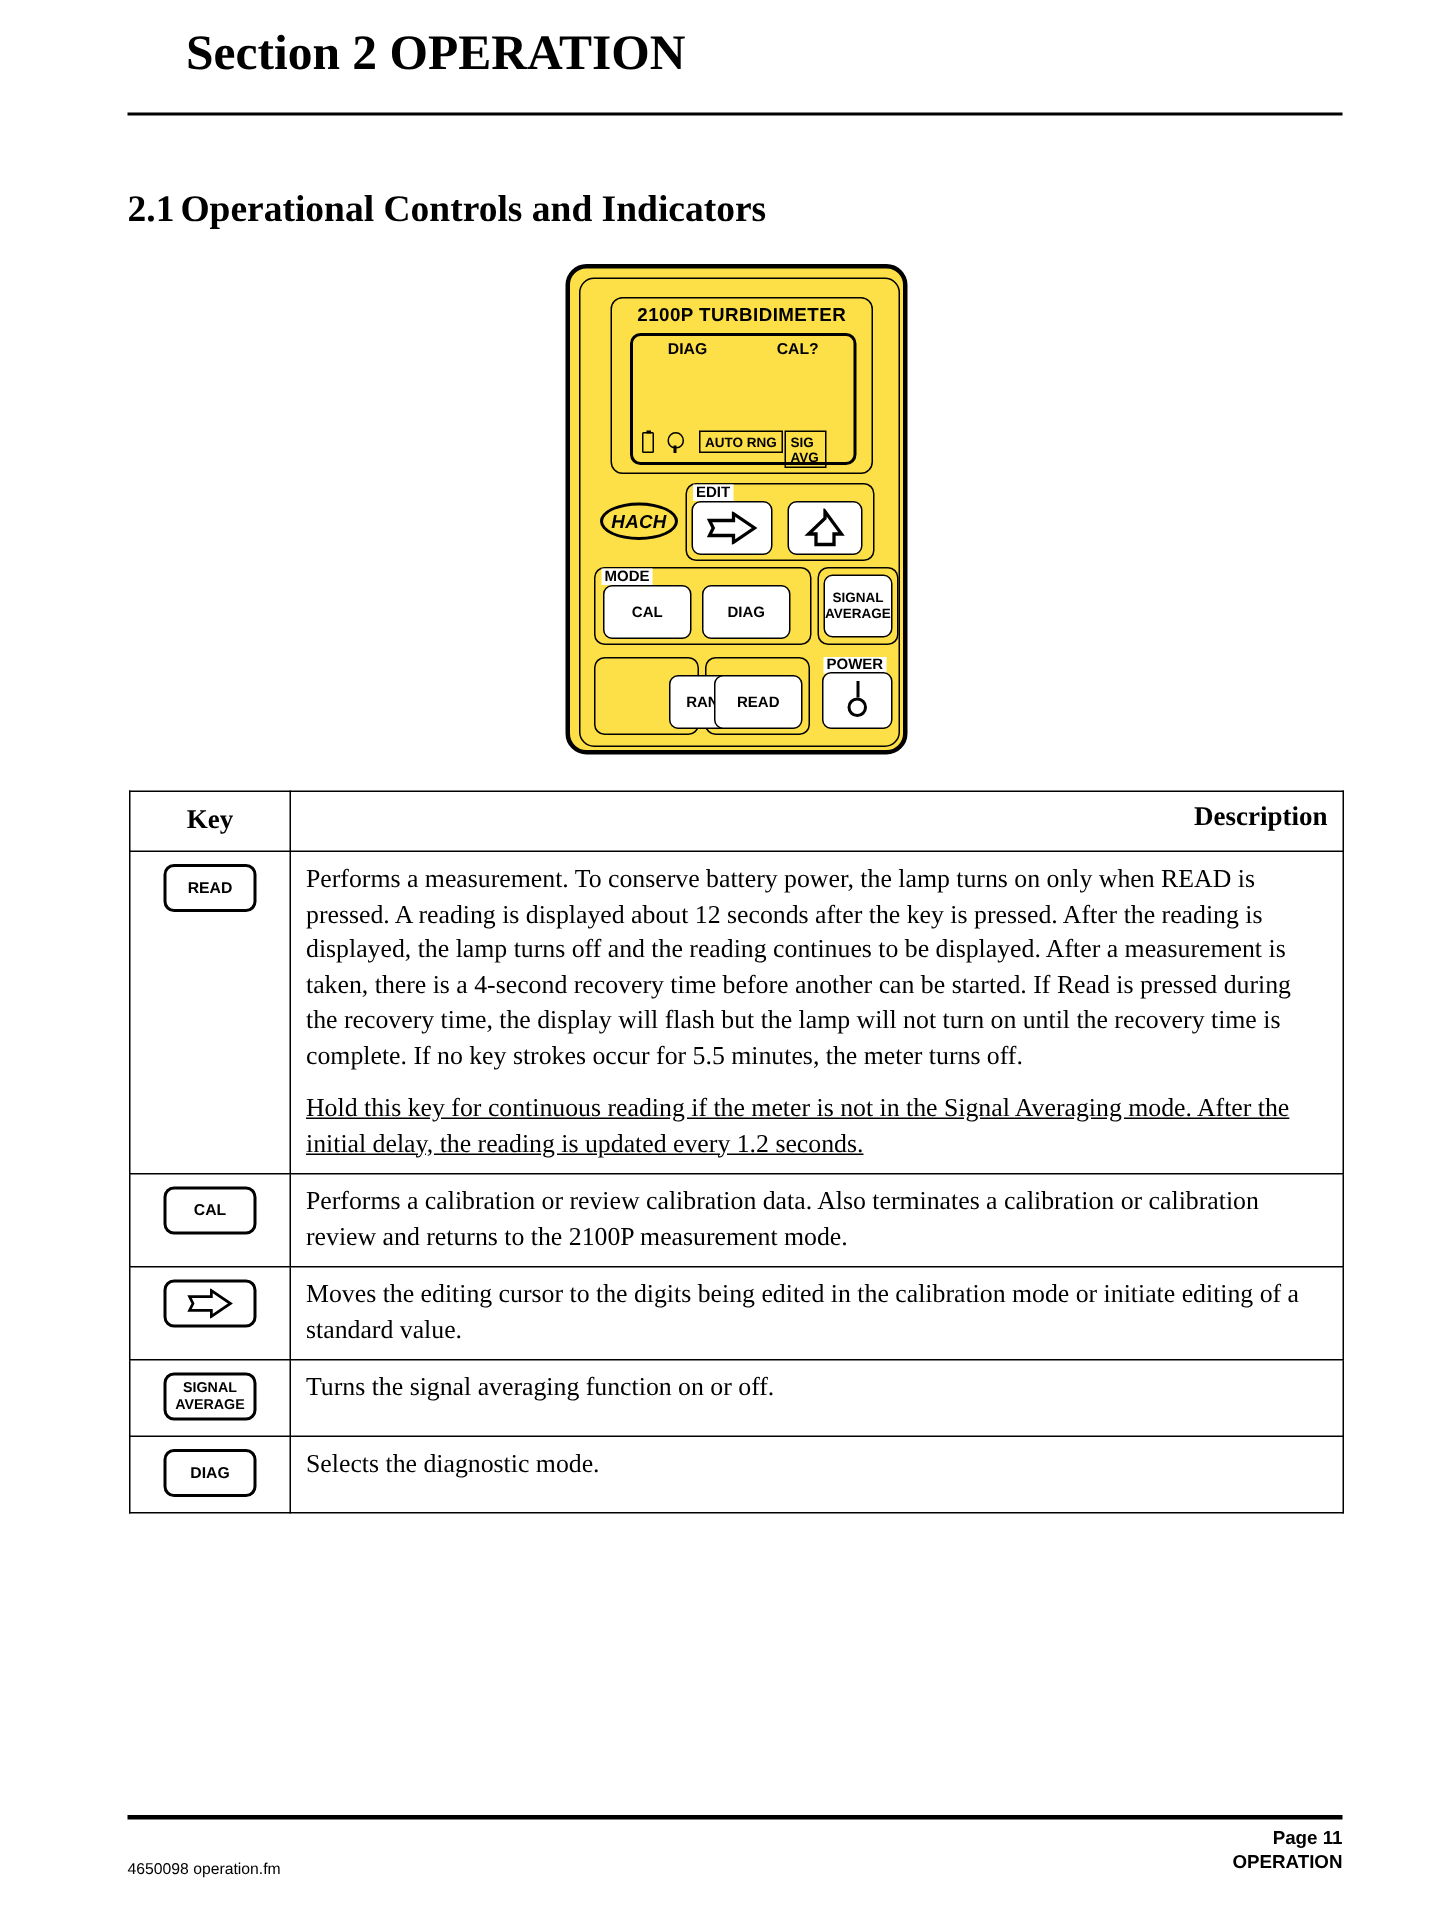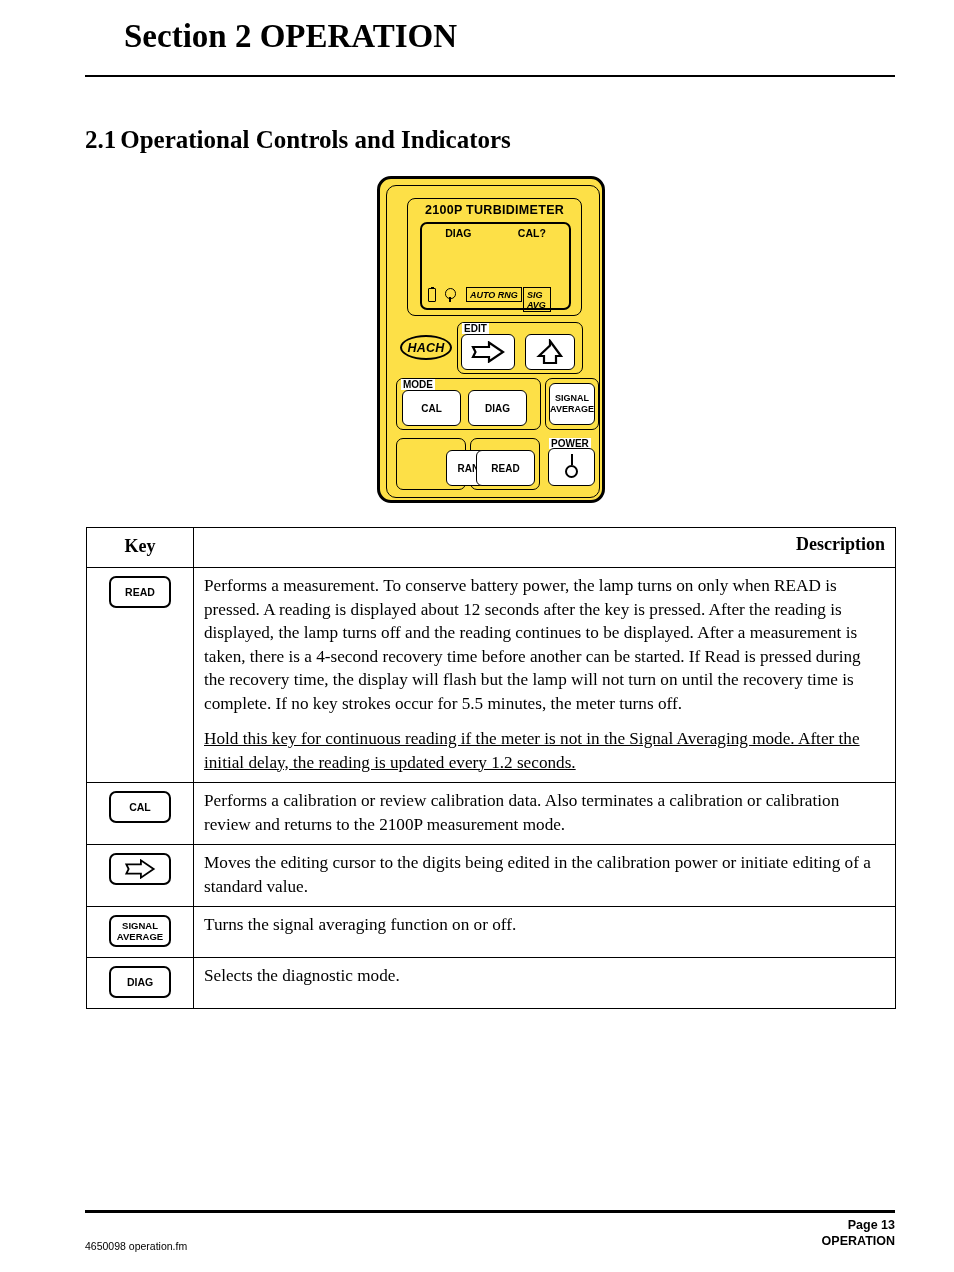--- a/index.html
+++ b/index.html
@@ -151,21 +151,20 @@
     top: 16px;
     font-size: 11.5px;
     font-weight: bold;
   }
   .lcd-bot {
     position: absolute;
     left: 5px;
     right: 18px;
     bottom: 4px;
     height: 17px;
-    font-style: italic;
   }
   .icon-batt {
     position: absolute;
     left: 1px; top: 1px;
     width: 8px; height: 14px;
     border: 1.5px solid #000;
     border-radius: 1px;
     box-sizing: border-box;
   }
   .icon-batt::after {
@@ -540,21 +539,21 @@
 
       <tr>
         <td class="col-key">
           <span class="tkey">
             <svg width="32" height="20" viewBox="0 0 34 22">
               <polygon points="2,6 18,6 18,1.5 32,11 18,20.5 18,16 2,16 4.5,11" fill="none" stroke="#000" stroke-width="2" stroke-linejoin="miter"></polygon>
             </svg>
           </span>
         </td>
         <td class="col-desc">
-          <p class="desc-p">Moves the editing cursor to the digits being edited in the calibration power or initiate editing of a standard value.</p>
+          <p class="desc-p">Moves the editing cursor to the digits being edited in the calibration mode or initiate editing of a standard value.</p>
         </td>
       </tr>
 
       <tr>
         <td class="col-key">
           <span class="tkey two-line">
             <span>
               <span>SIGNAL</span><br>
               <span>AVERAGE</span>
             </span>
@@ -573,17 +572,17 @@
           <p class="desc-p">Selects the diagnostic mode.</p>
         </td>
       </tr>
 
     </tbody>
   </table>
 
   <div class="footer-rule"></div>
   <div class="footer-left">4650098 operation.fm</div>
   <div class="footer-right">
-    <div>Page 13</div>
+    <div>Page 11</div>
     <div>OPERATION</div>
   </div>
 
 </div>
 
 </body></html>

